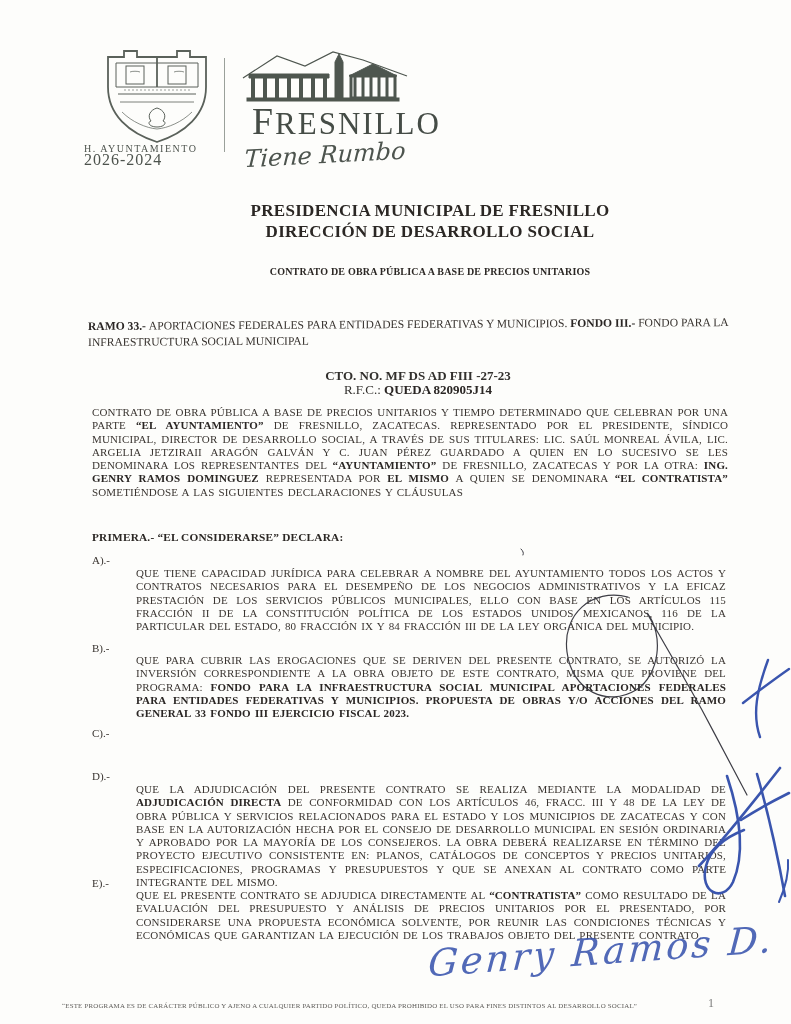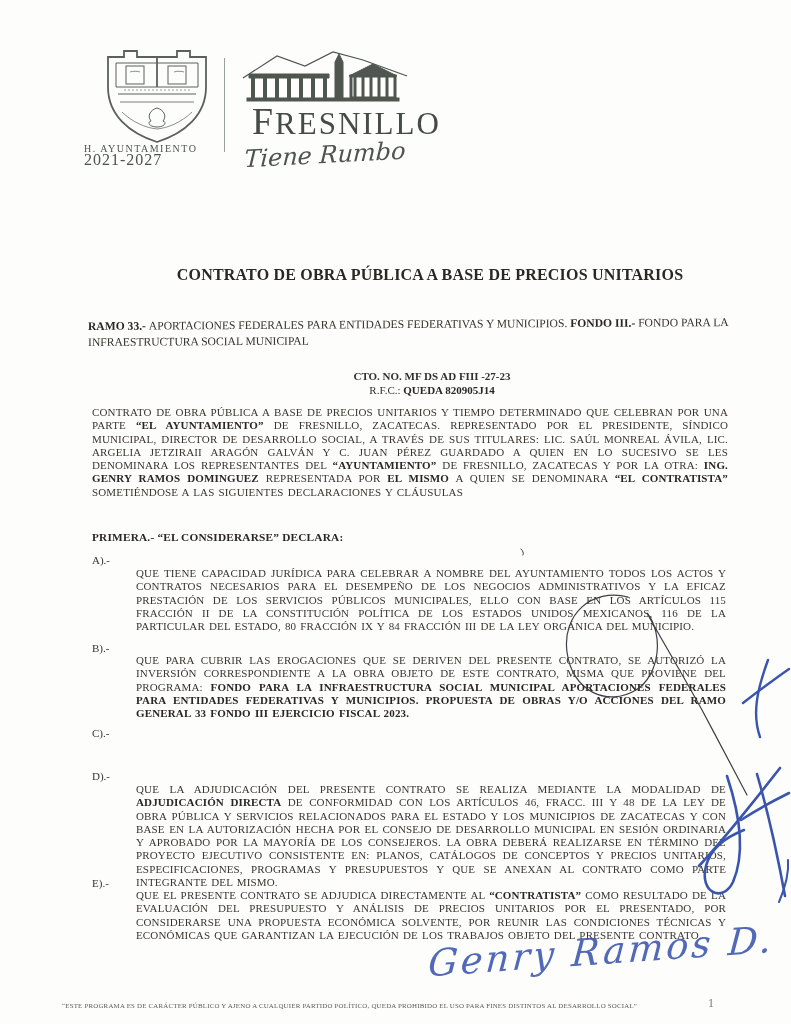--- a/index.html
+++ b/index.html
@@ -16,25 +16,25 @@
   .seal-period{font-size:16px;letter-spacing:1px;}
   .hdr-divider{position:absolute;left:224px;top:58px;width:1px;height:94px;background:#9aa09a;}
   .logo-block{position:absolute;left:230px;top:48px;width:190px;text-align:center;color:#4b524c;}
   .logo-word{font-size:31px;letter-spacing:2px;color:#454c46;line-height:30px;margin-top:-2px;margin-left:22px;}
   .logo-word::first-letter{font-size:1.22em;}
   .logo-tag{font-size:24px;font-style:italic;font-family:"DejaVu Serif",serif;
     transform:rotate(-3deg) skewX(-6deg);color:#4d544e;margin-top:2px;}
   
   .center-band{position:absolute;left:90px;width:680px;text-align:center;}
   .t1{top:200px;font-weight:bold;font-size:17px;line-height:21px;color:#2b2724;letter-spacing:.3px;}
-  .t2{top:266px;font-weight:bold;font-size:16px;color:#2b2724;letter-spacing:.2px;text-align:center;}
+  .t2{top:266px;font-weight:bold;font-size:10px;color:#2b2724;letter-spacing:.2px;text-align:center;}
   
   .program{position:absolute;left:88px;top:317px;width:640px;font-size:11.6px;line-height:15.5px;
     transform:rotate(-0.35deg);color:#37322e;}
-  .ids{position:absolute;left:256px;top:369px;width:352px;text-align:center;font-size:11px;line-height:14px;color:#32302d;}
+  .ids{position:absolute;left:242px;top:369px;width:352px;text-align:center;font-size:13px;line-height:14px;color:#32302d;}
   .ids .cto{font-weight:bold;}
   
   .para{font-size:11px;line-height:13.3px;text-align:justify;letter-spacing:.15px;word-spacing:1.2px;color:#3a3531;}
   .intro{position:absolute;left:92px;top:406px;width:636px;}
   .decl-head{position:absolute;left:90px;top:510px;width:680px;text-align:center;
     font-weight:bold;font-size:11px;letter-spacing:5px;color:#2b2724;}
   .primera{position:absolute;left:92px;top:531px;font-weight:bold;font-size:11.3px;color:#2b2724;letter-spacing:.2px;}
   .clause-label{position:absolute;left:92px;font-size:11px;color:#38332f;}
   .clause-text{position:absolute;left:136px;width:590px;}
   
@@ -60,21 +60,21 @@
       <path d="M22 52 h78" stroke-width="1"></path>
       <path d="M24 60 h74" stroke-width=".8"></path>
       <path d="M61 66 c-7 2 -10 8 -6 13 c-4 1 -2 6 6 6 c8 0 10 -5 6 -6 c4 -5 1 -11 -6 -13 z" stroke-width="1"></path>
       <path d="M26 70 c10 10 24 16 35 17 c11 -1 25 -7 35 -17" stroke-width=".7"></path>
       <path d="M34 30 c2 -1 8 -1 10 0 M78 30 c2 -1 8 -1 10 0" stroke-width=".7"></path>
       <path d="M28 48 h66" stroke-width=".6" stroke-dasharray="2 2"></path>
     </g>
   </svg>
   <div class="seal-caption">
     <div>H. AYUNTAMIENTO</div>
-    <div class="seal-period">2021-2027</div>
+    <div class="seal-period">2026-2024</div>
   </div>
 
   <div class="hdr-divider"></div>
 
   <div class="logo-block">
     <svg width="172" height="56" viewBox="0 0 172 56">
       <g stroke="#4e564f" fill="#4e564f">
         <path d="M4 30 L38 8 L66 18 L94 4 L124 12 L168 28" fill="none" stroke-width="1.2"></path>
         <rect x="8" y="50" width="152" height="3"></rect>
         <g stroke-width="0">
@@ -89,20 +89,24 @@
         <path d="M10 30 h80 v-4 h-80 z"></path>
         <path d="M96 50 V14 l4 -8 l4 8 v36 z"></path>
         <path d="M112 50 v-22 h44 v22 z M116 28 v22 M124 28 v22 M132 28 v22 M140 28 v22 M148 28 v22" fill="none" stroke-width="3"></path>
         <path d="M110 28 L134 16 L158 28 z"></path>
       </g>
     </svg>
     <div class="logo-word">FRESNILLO</div>
     <div class="logo-tag">Tiene Rumbo</div>
   </div>
 
+  <div class="center-band t1">
+    <div>PRESIDENCIA MUNICIPAL DE FRESNILLO</div>
+    <div>DIRECCIÓN DE DESARROLLO SOCIAL</div>
+  </div>
   <div class="center-band t2">CONTRATO DE OBRA PÚBLICA A BASE DE PRECIOS UNITARIOS</div>
 
   <div class="program"><span class="b">RAMO 33.- </span><span>APORTACIONES FEDERALES PARA ENTIDADES FEDERATIVAS Y MUNICIPIOS. </span><span class="b">FONDO III.- </span><span>FONDO PARA LA INFRAESTRUCTURA SOCIAL MUNICIPAL</span></div>
 
   <div class="ids">
     <div class="cto">CTO. NO. MF DS AD FIII -27-23</div>
     <div>
       <span>R.F.C.:</span>
       <span class="b">QUEDA 820905J14</span>
     </div>

